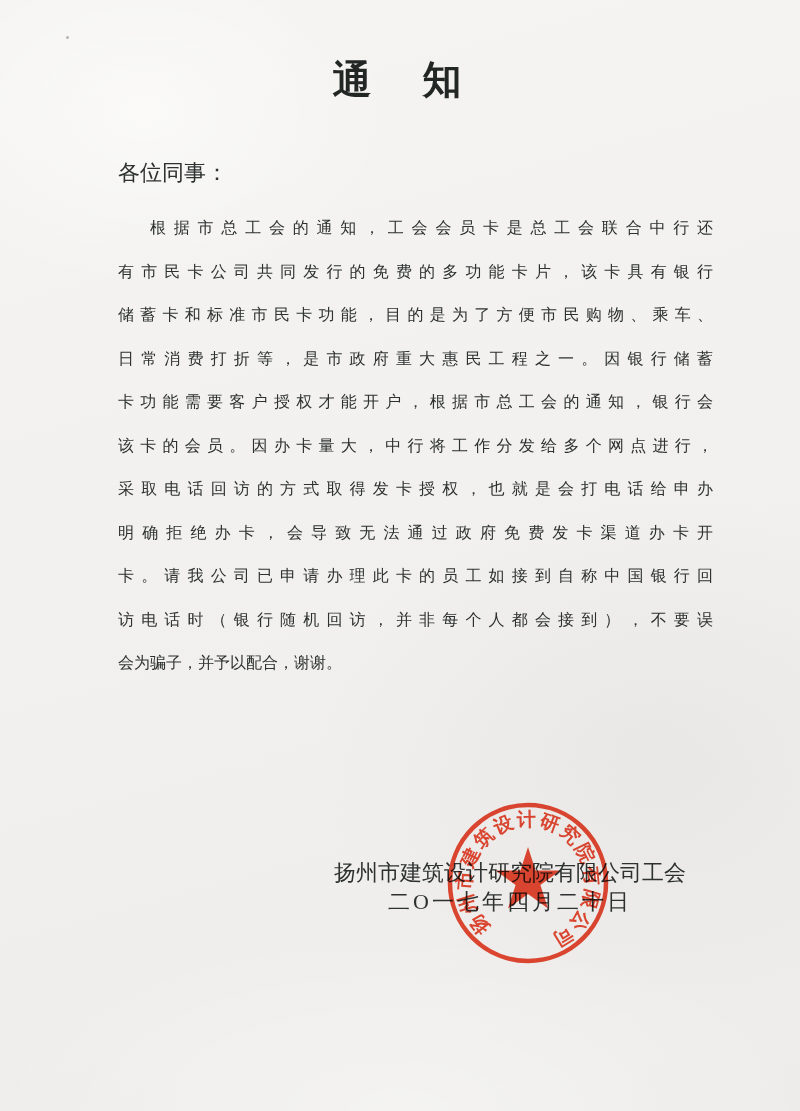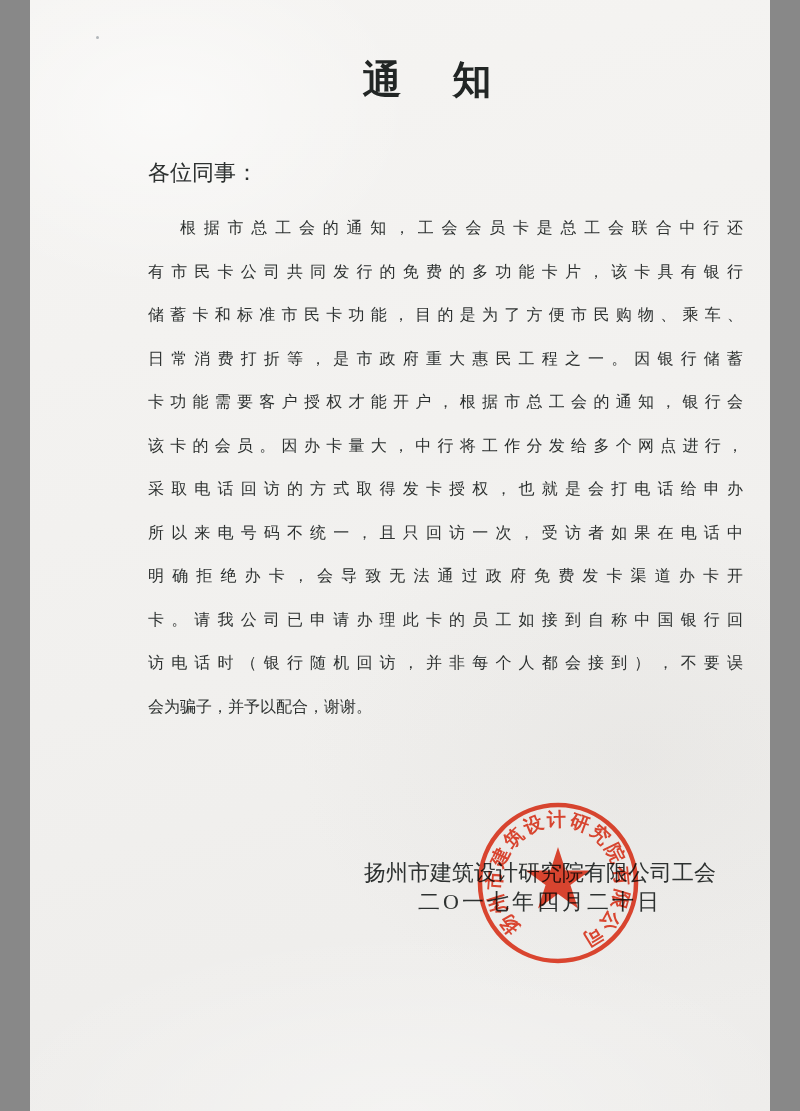--- a/index.html
+++ b/index.html
@@ -1,18 +1,18 @@
 <!DOCTYPE html>
 <html><head>
 <meta charset="utf-8">
 <style>
   html, body { margin: 0; padding: 0; background: #888; }
   .page {
     position: relative;
-    width: 740px;
+    width: 800px;
     height: 1111px;
     margin: 0 auto;
     overflow: hidden;
     font-family: "Liberation Serif", serif;
     color: #2d3130;
     background:
       radial-gradient(420px 300px at 18% 10%, rgba(255,255,255,0.55), transparent 60%),
       radial-gradient(520px 400px at 82% 68%, rgba(208,206,202,0.22), transparent 65%),
       radial-gradient(600px 260px at 50% 100%, rgba(255,255,255,0.35), transparent 70%),
       linear-gradient(165deg, #f5f4f2 0%, #f1f0ee 55%, #edecea 100%);
@@ -73,21 +73,20 @@
   <div class="salutation">各位同事：</div>
 
   <div class="body-text">
       <div class="body-line">根据市总工会的通知，工会会员卡是总工会联合中行还</div>
       <div class="body-line">有市民卡公司共同发行的免费的多功能卡片，该卡具有银行</div>
       <div class="body-line">储蓄卡和标准市民卡功能，目的是为了方便市民购物、乘车、</div>
       <div class="body-line">日常消费打折等，是市政府重大惠民工程之一。因银行储蓄</div>
       <div class="body-line">卡功能需要客户授权才能开户，根据市总工会的通知，银行会</div>
       <div class="body-line">该卡的会员。因办卡量大，中行将工作分发给多个网点进行，</div>
       <div class="body-line">采取电话回访的方式取得发卡授权，也就是会打电话给申办</div>
-      <div class="body-line">所以来电号码不统一，且只回访一次，受访者如果在电话中</div>
       <div class="body-line">明确拒绝办卡，会导致无法通过政府免费发卡渠道办卡开</div>
       <div class="body-line">卡。请我公司已申请办理此卡的员工如接到自称中国银行回</div>
       <div class="body-line">访电话时（银行随机回访，并非每个人都会接到），不要误</div>
       <div class="body-line">会为骗子，并予以配合，谢谢。</div>
     </div>
 
   <div class="sign-block">
     <div class="sign-line">扬州市建筑设计研究院有限公司工会</div>
     <div class="date-line">二O一七年四月二十日</div>
   </div>

